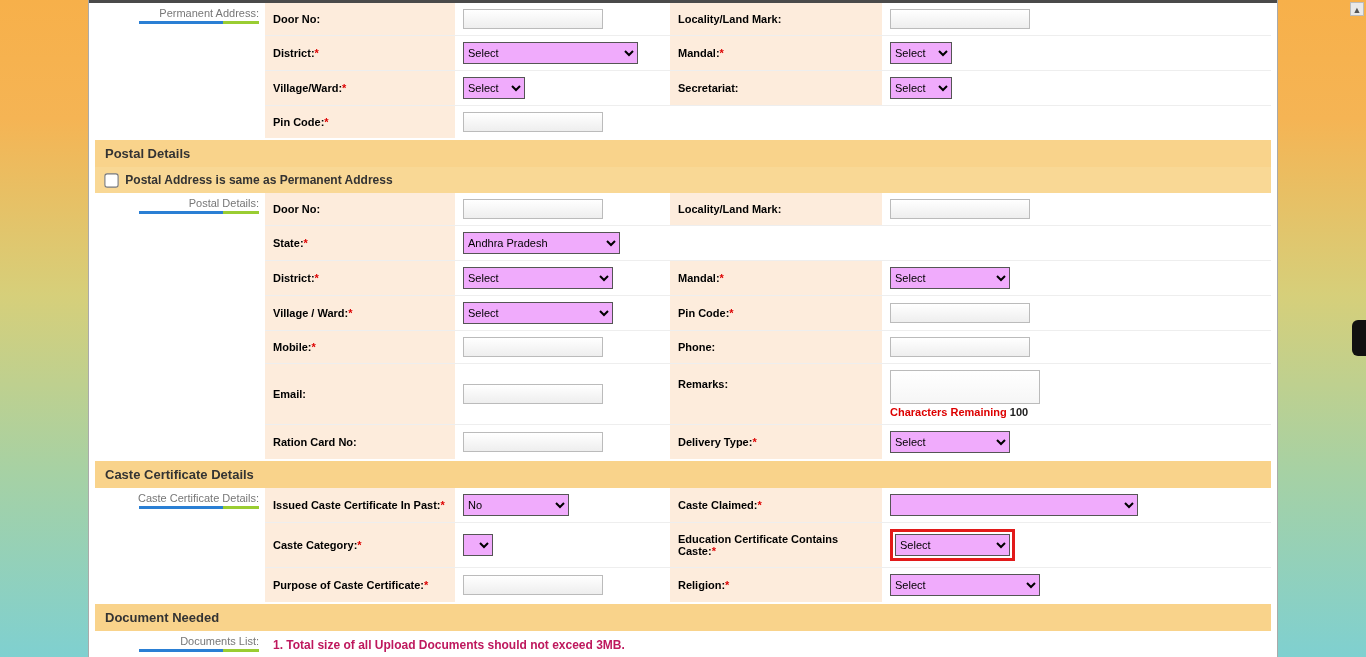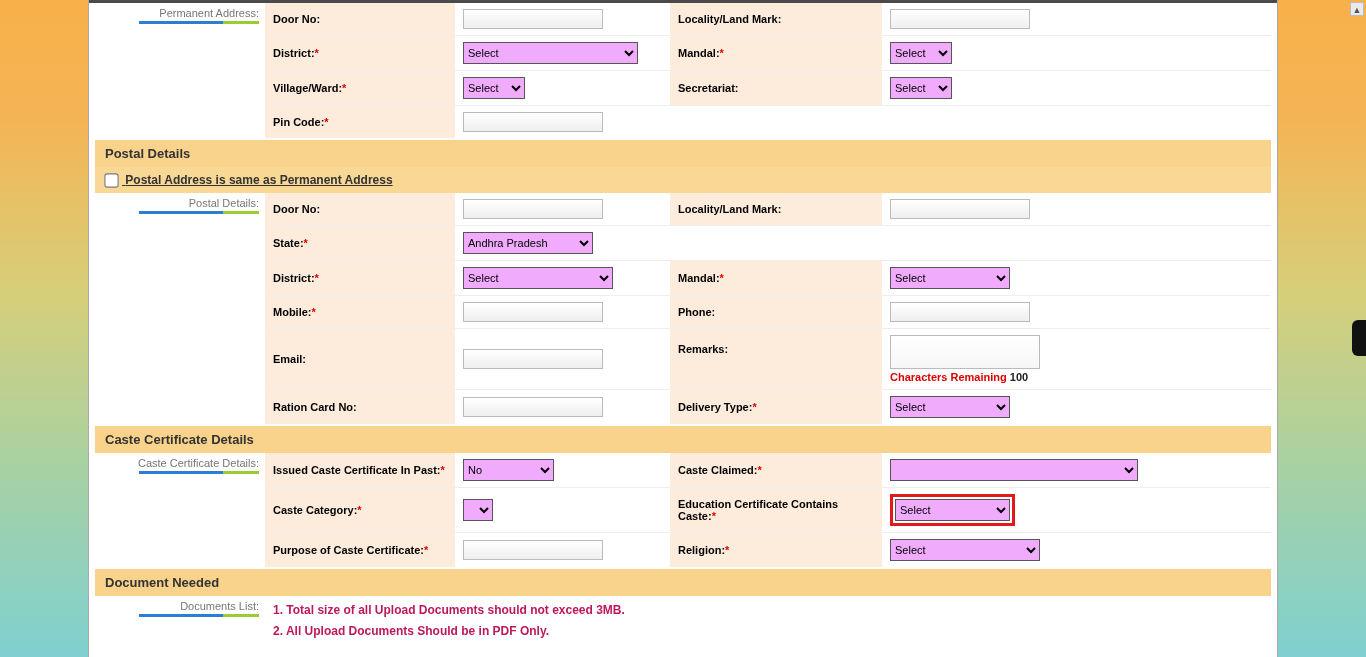--- a/index.html
+++ b/index.html
@@ -101,21 +101,20 @@
     padding: 6px 10px;
     color: #333;
     margin-top: 2px;
   }
   .sub-head {
     background: #f9d895;
     font-weight: bold;
     font-size: 12px;
     padding: 6px 10px;
     color: #333;
-    text-decoration: underline;
   }
   .sub-head input[type=checkbox]{ vertical-align: middle; margin-right:4px; transform: scale(1.1);}
   .note-red { color: #be185d; font-weight: bold; font-size: 12px; line-height: 1.7; }
   .char-rem { color:#d00; font-weight:bold;margin-top:24px; }
   .char-rem .cnt { color:#222; }
   .highlight-box {
     border: 3px solid #e21a1a;
     display: inline-block;
     padding: 2px;
   }
@@ -202,27 +201,33 @@
             <table class="fields-grid">
               <tbody>
                     <tr class="sep">
                 <td class="lbl">Door No:</td>
                 <td class="inp"><input type="text" class="txt" style=""></td>
                 <td class="lbl2">Locality/Land Mark:</td>
                 <td class="inp2"><input type="text" class="txt" style=""></td>
               </tr>
               <tr class="sep">
                 <td class="lbl"><span>State:</span><span class="req">*</span></td>
-                <td class="inp" colspan="3"><select class="sel" style="width:130px"><option>Andhra Pradesh</option></select></td>
+                <td class="inp" colspan="3"><select class="sel" style="width:157px"><option>Andhra Pradesh</option></select></td>
               </tr>
               <tr class="sep">
                 <td class="lbl"><span>District:</span><span class="req">*</span></td>
                 <td class="inp"><select class="sel sel-md"><option>Select</option></select></td>
                 <td class="lbl2"><span>Mandal:</span><span class="req">*</span></td>
                 <td class="inp2"><select class="sel" style="width:120px"><option>Select</option></select></td>
+              </tr>
+              <tr class="sep">
+                <td class="lbl"><span>Village / Ward:</span><span class="req">*</span></td>
+                <td class="inp"><select class="sel sel-md"><option>Select</option></select></td>
+                <td class="lbl2"><span>Pin Code:</span><span class="req">*</span></td>
+                <td class="inp2"><input type="text" class="txt" style=""></td>
               </tr>
               <tr class="sep">
                 <td class="lbl"><span>Mobile:</span><span class="req">*</span></td>
                 <td class="inp"><input type="text" class="txt" style=""></td>
                 <td class="lbl2">Phone:</td>
                 <td class="inp2"><input type="text" class="txt" style=""></td>
               </tr>
               <tr class="sep">
                 <td class="lbl">Email:</td>
                 <td class="inp"><input type="text" class="txt" style=""></td>
@@ -251,21 +256,21 @@
             <tr>
           <td class="left-label-cell">
             <span>Caste Certificate Details:</span>
             <span class="ul"></span>
           </td>
           <td class="fields-cell">
             <table class="fields-grid">
               <tbody>
                     <tr class="sep">
                 <td class="lbl"><span>Issued Caste Certificate In Past:</span><span class="req">*</span></td>
-                <td class="inp"><select class="sel" style="width:91px"><option>No</option></select></td>
+                <td class="inp"><select class="sel" style="width:106px"><option>No</option></select></td>
                 <td class="lbl2"><span>Caste Claimed:</span><span class="req">*</span></td>
                 <td class="inp2"><select class="sel sel-xl"><option></option></select></td>
               </tr>
               <tr class="sep">
                 <td class="lbl"><span>Caste Category:</span><span class="req">*</span></td>
                 <td class="inp"><select class="sel" style="width:30px"><option></option></select></td>
                 <td class="lbl2"><span>Education Certificate Contains Caste:</span><span class="req">*</span></td>
                 <td class="inp2">
                   <span class="highlight-box">
                     <select class="sel" style="width:115px"><option>Select</option></select>

